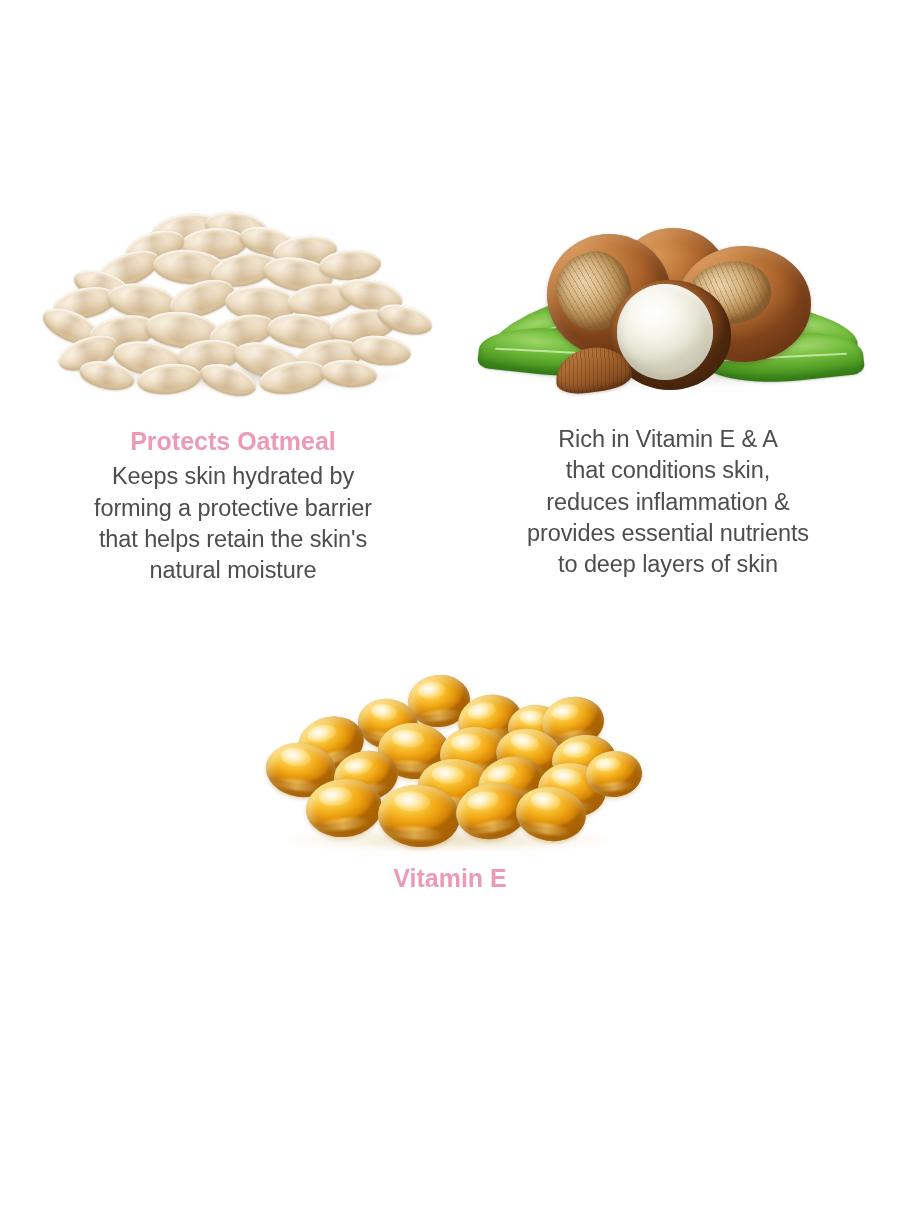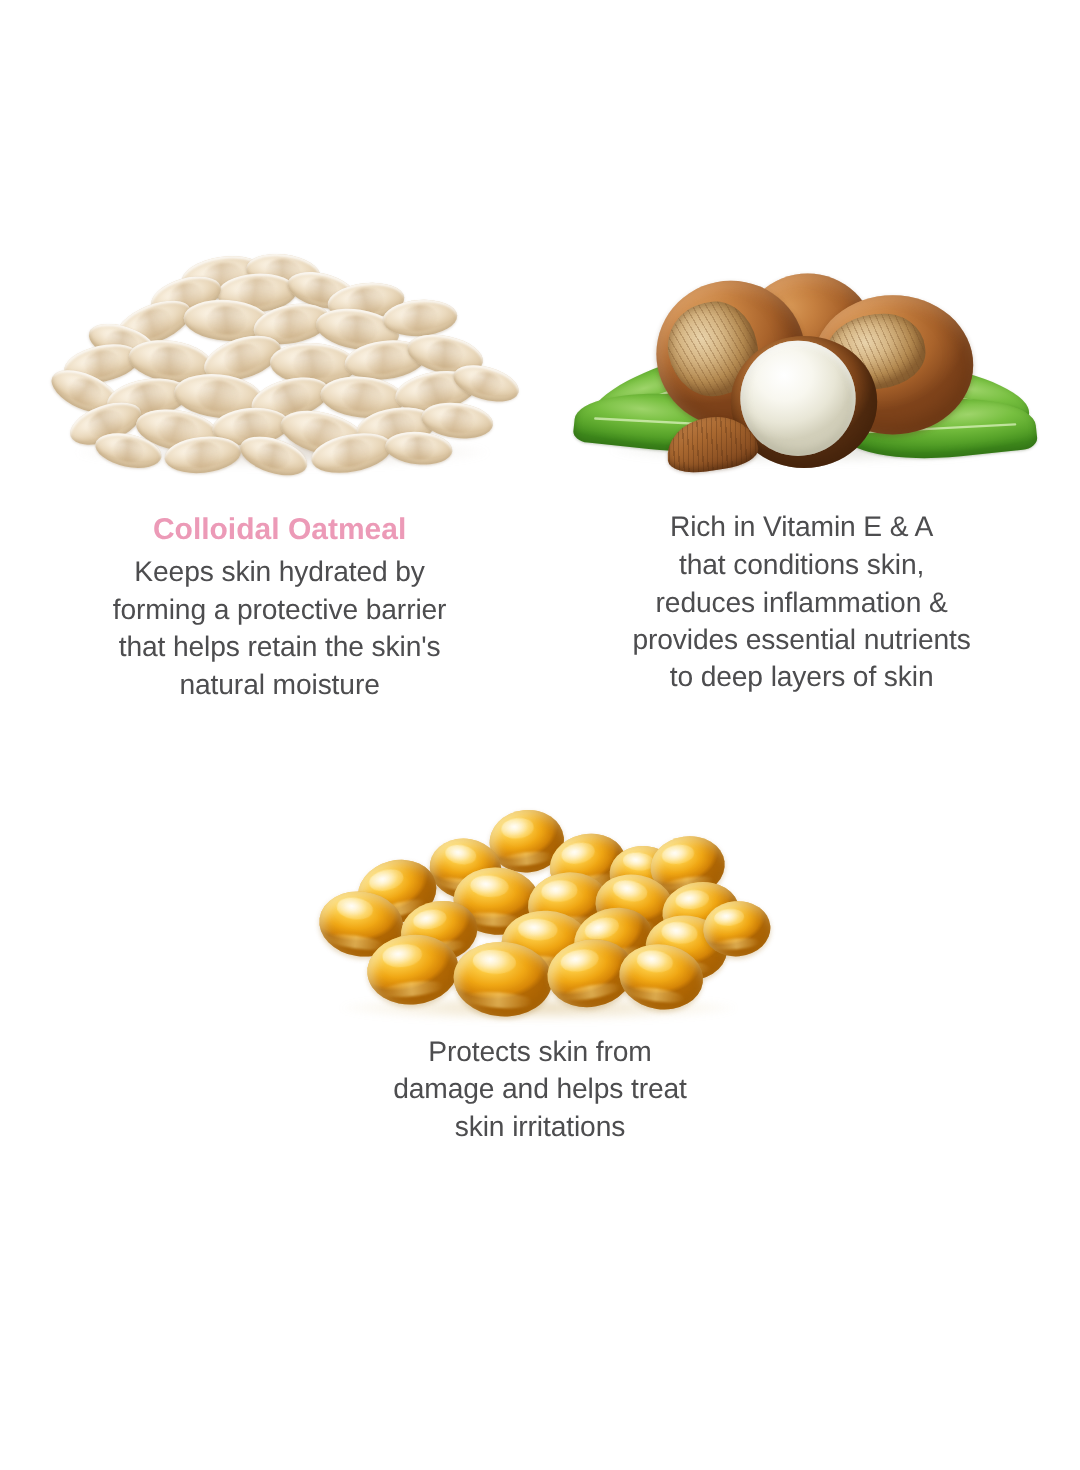--- a/index.html
+++ b/index.html
@@ -309,21 +309,21 @@
         <div class="flake" style="left:318px; top:126px; width:60px; height:29px; transform:rotate(7deg);"></div>
 
         <div class="flake d" style="left:46px;  top:152px; width:56px; height:27px; transform:rotate(12deg);"></div>
         <div class="flake" style="left:104px; top:154px; width:64px; height:30px; transform:rotate(-6deg);"></div>
         <div class="flake d" style="left:166px; top:156px; width:58px; height:28px; transform:rotate(18deg);"></div>
         <div class="flake" style="left:226px; top:152px; width:68px; height:31px; transform:rotate(-11deg);"></div>
         <div class="flake d" style="left:288px; top:150px; width:56px; height:27px; transform:rotate(5deg);"></div>
       </div>
     </div>
 
-    <div class="ing-name">Colloidal Oatmeal</div>
+    <div class="ing-name">Protects Oatmeal</div>
     <div class="ing-desc">Keeps skin hydrated by
 forming a protective barrier
 that helps retain the skin's
 natural moisture</div>
   </div>
 
   <div class="card card-b">
 
     <div class="photo">
       <div class="shea-stage">
@@ -383,18 +383,16 @@
         <div class="cap" style="left:288px; top:92px;  width:68px; height:54px; transform:rotate(6deg);"></div>
         <div class="cap" style="left:336px; top:80px;  width:56px; height:46px; transform:rotate(-5deg);"></div>
 
         <div class="cap" style="left:56px;  top:108px; width:76px; height:58px; transform:rotate(-6deg);"></div>
         <div class="cap" style="left:128px; top:114px; width:82px; height:62px; transform:rotate(4deg);"></div>
         <div class="cap" style="left:206px; top:112px; width:72px; height:56px; transform:rotate(-10deg);"></div>
         <div class="cap" style="left:266px; top:116px; width:70px; height:54px; transform:rotate(8deg);"></div>
       </div>
     </div>
 
-    <div class="ing-desc">Protects skin from
-damage and helps treat
-skin irritations</div>
+    <div class="ing-name">Vitamin E</div>
   </div>
 
 </div>
 
 </body></html>

